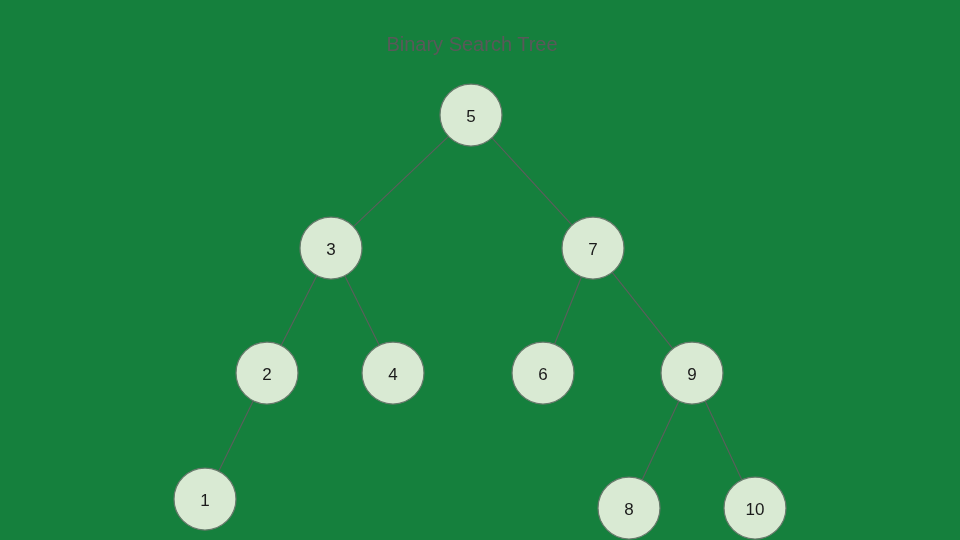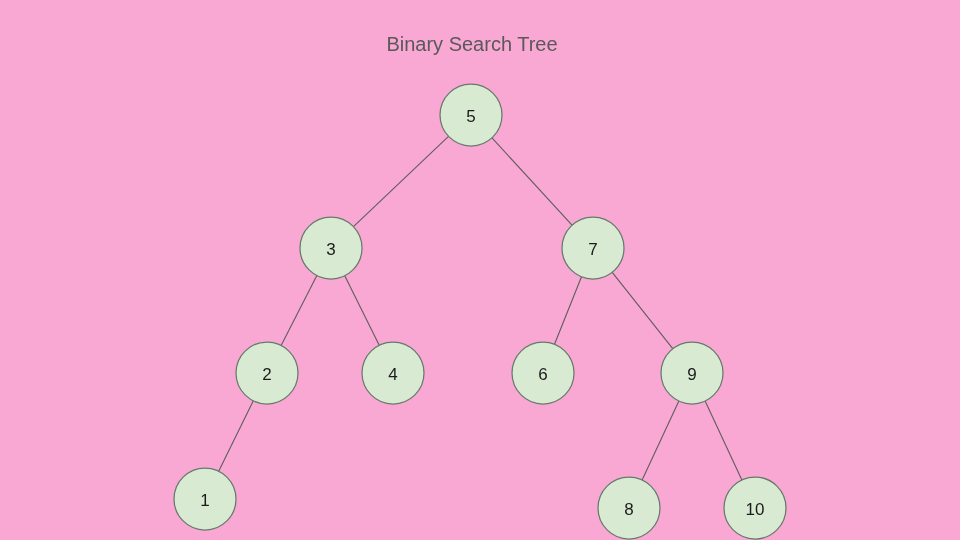--- a/index.html
+++ b/index.html
@@ -8,21 +8,21 @@
     padding: 0;
     background: #ffffff;
   }
   body {
     font-family: "Liberation Sans", sans-serif;
   }
   #canvas {
     position: relative;
     width: 960px;
     height: 540px;
-    background: #f9a8d4;
+    background: #15803d;
     overflow: hidden;
   }
   #tree-svg {
     position: absolute;
     left: 0;
     top: 0;
     width: 960px;
     height: 540px;
     display: block;
   }

